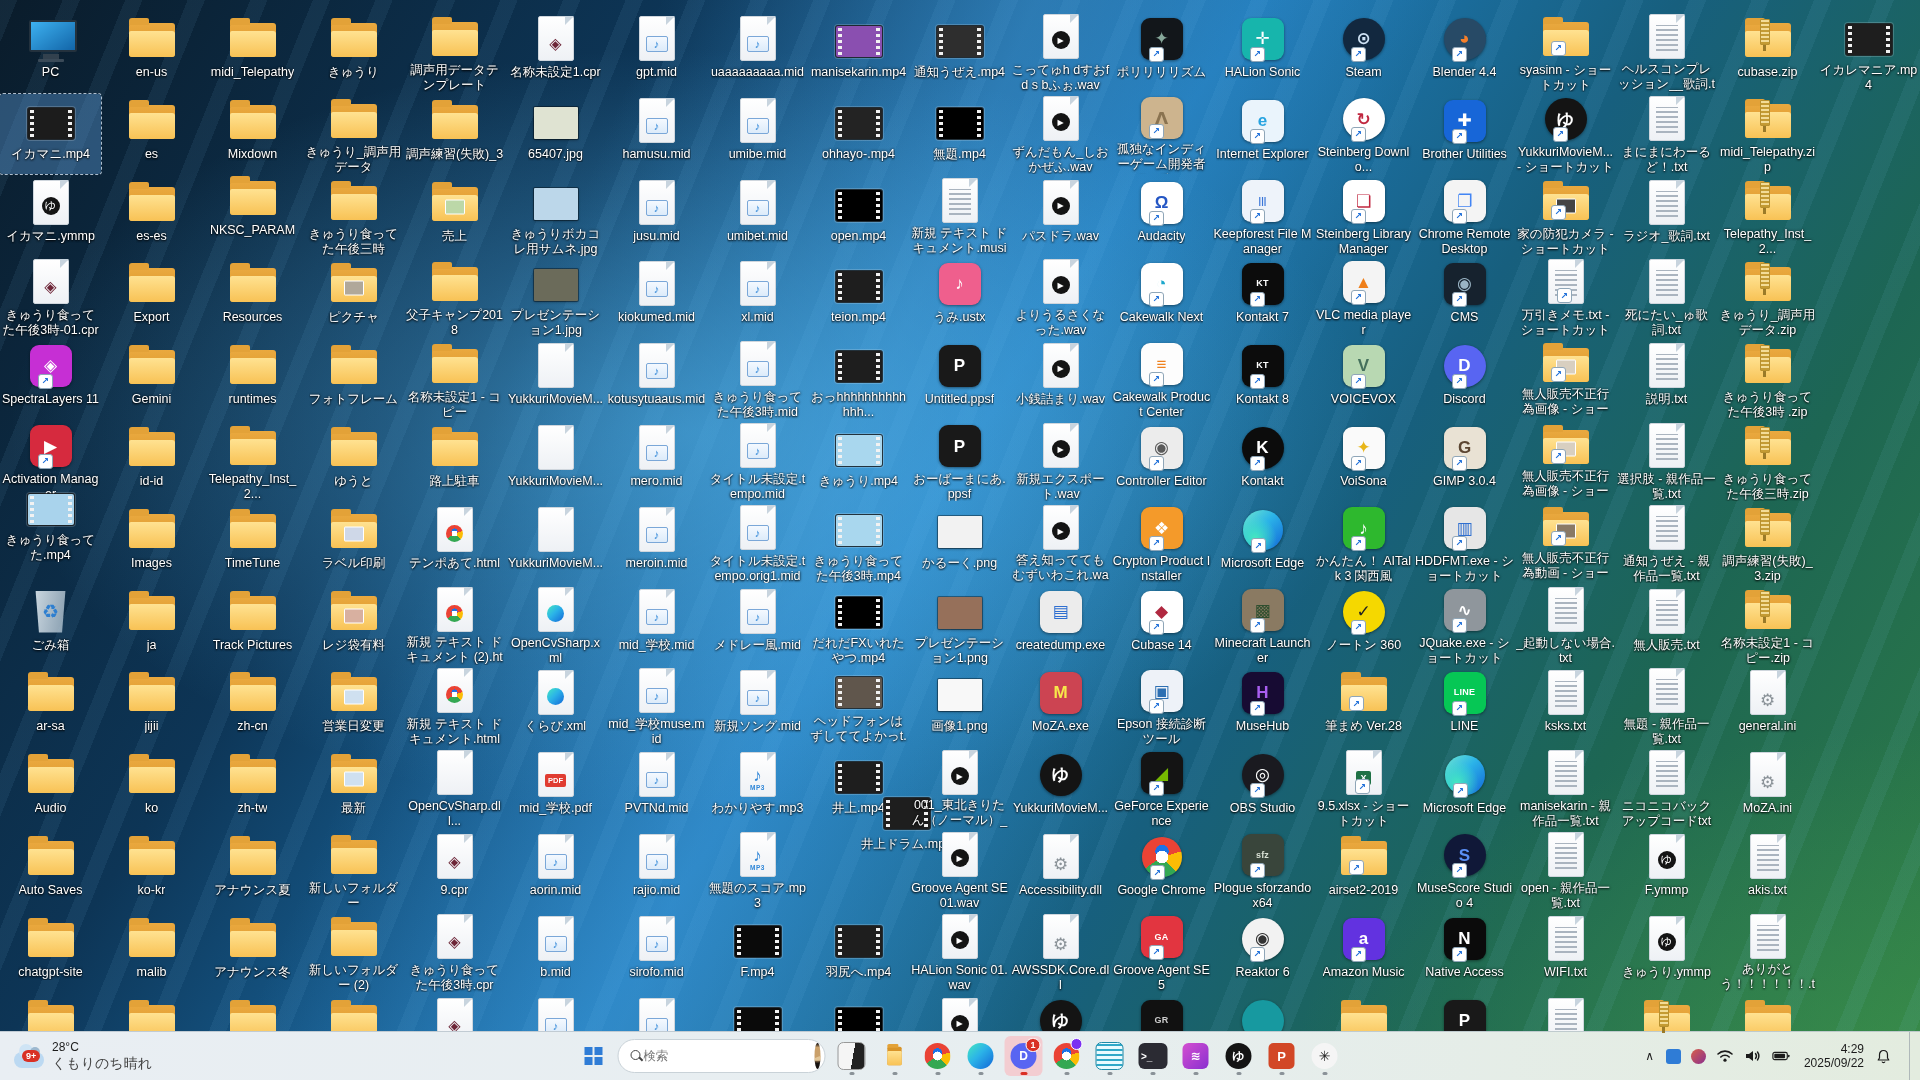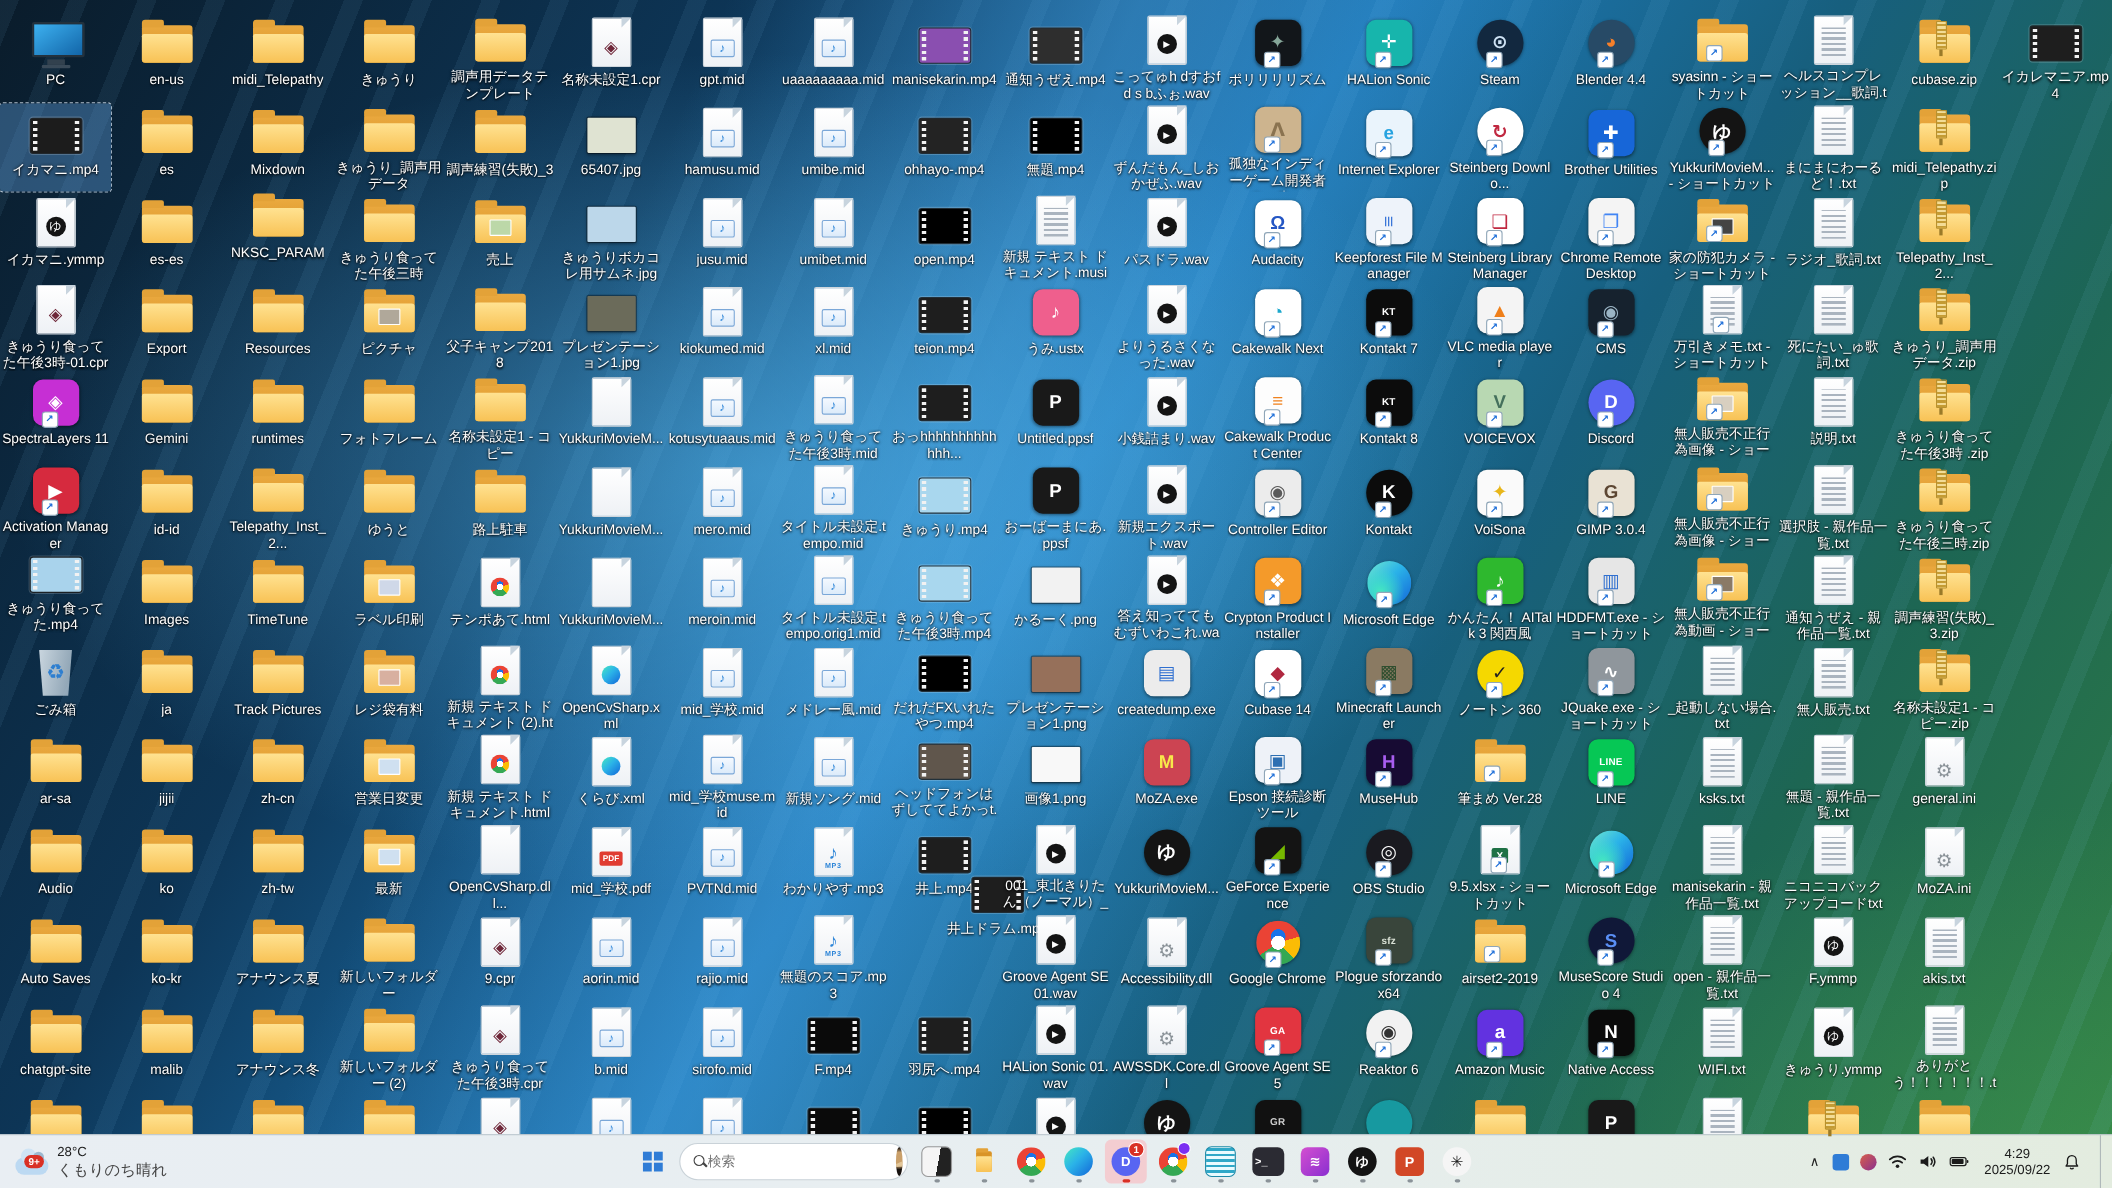--- a/index.html
+++ b/index.html
@@ -150,21 +150,21 @@
   .tbi.active{background:#f3cdd1;}
   .tbi.active .dot{background:#d93025;width:7px;}
   .tbadge{position:absolute;top:2px;right:2px;background:#d93025;color:#fff;border-radius:8px;
        font-size:9px;font-weight:bold;padding:0 4px;line-height:12px;z-index:4;border:1px solid #fff;}
   .tb2{position:absolute;top:2px;right:3px;width:10px;height:10px;border-radius:50%;z-index:4;border:1px solid #fff;}
   .tico{width:26px;height:26px;border-radius:6px;display:flex;align-items:center;justify-content:center;
        font-size:13px;font-weight:bold;color:#fff;}
   .tray{margin-left:auto;display:flex;align-items:center;gap:10px;padding-right:6px;height:100%;}
   .chev{font-size:12px;color:#222;padding:0 2px;}
   .trayico{display:flex;align-items:center;justify-content:center;width:18px;height:18px;}
-  .clockbox{text-align:center;line-height:1.2;color:#1b1b1b;font-size:12px;padding-left:4px;}
+  .clockbox{text-align:right;line-height:1.2;color:#1b1b1b;font-size:12px;padding-left:4px;}
   .bellwrap{padding:0 8px 0 2px;display:flex;align-items:center;}
   .edgeline{width:4px;height:100%;border-left:1px solid rgba(140,150,160,.6);}
   .mini-blue{width:15px;height:15px;border-radius:3px;background:#2f7cd6;}
   .mini-dark{width:15px;height:15px;border-radius:50%;background:linear-gradient(135deg,#d8604a,#8a2f8f);}
 </style>
 </head>
 <body>
 
 <div class="wallpaper"></div>
 <div class="desktop">
@@ -209,21 +209,21 @@
         <div class="app" style="background:#c62fd4;color:#ffffff">◈<span class="scx">↗</span></div>
       </div>
       <div class="lbl">SpectraLayers 11</div>
     </div>
     <div class="cell" title="Activation Manager" style="left: 0px; top: 421px;">
       <div class="ic">
         <div class="app" style="background:#d62a3e;color:#ffffff">▶<span class="scx">↗</span></div>
       </div>
       <div class="lbl">Activation Manager</div>
     </div>
-    <div class="cell" title="きゅうり食ってた.mp4" style="left: 0px; top: 495px; justify-content: flex-end;">
+    <div class="cell" title="きゅうり食ってた.mp4" style="left: 0px; top: 482px; justify-content: flex-end;">
       <div class="ic">
         <div class="vid" style="background:#a9d3ec"></div>
       </div>
       <div class="lbl">きゅうり食ってた.mp4</div>
     </div>
     <div class="cell" title="ごみ箱" style="left: 0px; top: 585px;">
       <div class="ic">
         <div class="bin-ic">
           <span>♻</span>
         </div>

